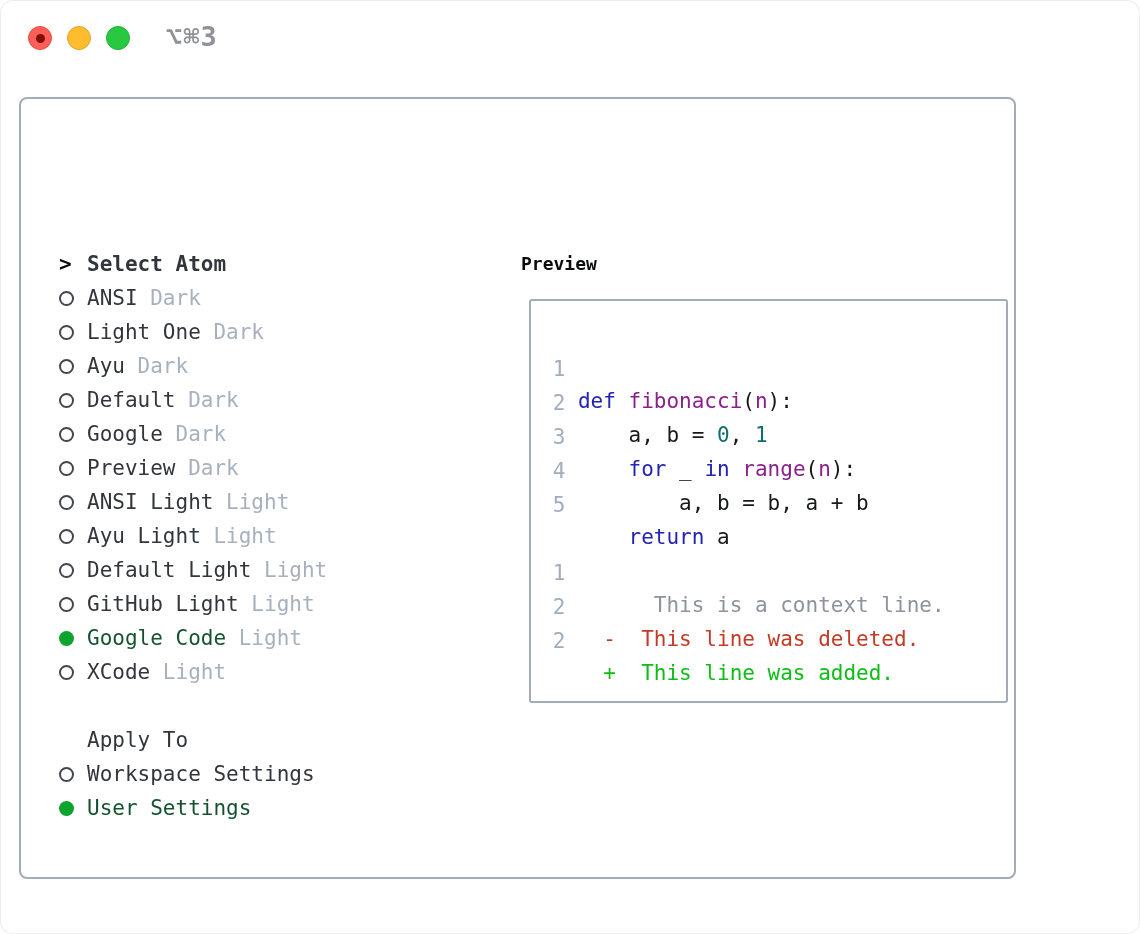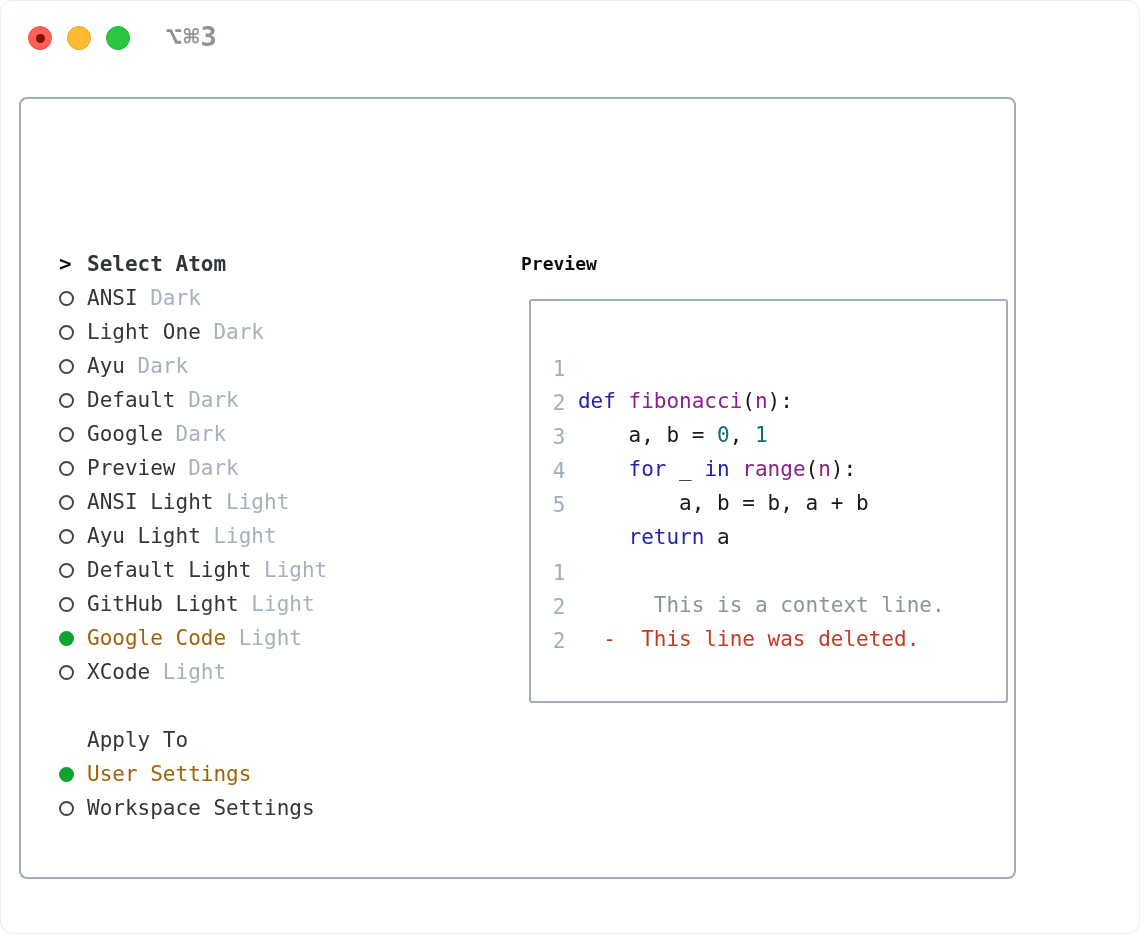--- a/index.html
+++ b/index.html
@@ -28,21 +28,21 @@
   
   .row{display:flex;align-items:center;height:34px;font-size:21px;color:#32363c;
        white-space:pre;cursor:default;}
   .bullet{width:28px;display:flex;align-items:center;flex:none;}
   .ring{width:11px;height:11px;border:2.5px solid #42474e;border-radius:50%;}
   .dot{width:15px;height:15px;border-radius:50%;background:#0ca32e;}
   .prompt{font-weight:700;color:#0b0c0d;}
   .hdr{font-weight:700;color:#0b0c0d;}
   .hdr2{font-weight:400;color:#17191c;}
   .name{color:#32363c;}
-  .name.sel{color:#a16207;}
+  .name.sel{color:#14532d;}
   .suffix{color:#a7b1bd;margin-left:1ch;}
   #theme-list{position:absolute;left:38px;top:148px;}
   #apply-block{position:absolute;left:38px;top:624px;}
   #help{position:absolute;left:38px;top:760px;font-size:21px;line-height:34px;
         color:#a7afba;white-space:pre;}
   
   #preview-header{position:absolute;left:500px;top:148px;height:34px;line-height:34px;
                   font-size:18px;font-weight:700;color:#0b0c0d;}
   #preview-box{position:absolute;left:508px;top:200px;width:475px;height:400px;
                border:2px solid #a4acb6;border-radius:3px;background:#ffffff;}
@@ -93,40 +93,40 @@
         <div class="row"><span class="bullet"><span class="dot"></span></span><span class="name sel">Google Code</span><span class="suffix">Light</span></div>
         <div class="row"><span class="bullet"><span class="ring"></span></span><span class="name">XCode</span><span class="suffix">Light</span></div>
       </div>
 
     <div id="apply-block">
       <div class="row">
         <span class="bullet"></span>
         <span class="name hdr2">Apply To</span>
       </div>
 
-    <div class="row"><span class="bullet"><span class="dot"></span></span><span class="name sel">User Settings</span></div>
-        <div class="row"><span class="bullet"><span class="ring"></span></span><span class="name">Workspace Settings</span></div>
+    <div class="row"><span class="bullet"><span class="ring"></span></span><span class="name">Workspace Settings</span></div>
+        <div class="row"><span class="bullet"><span class="dot"></span></span><span class="name sel">User Settings</span></div>
       </div>
 
     <div id="help">
       <div>(Use Enter to select, Tab to</div>
       
     </div>
 
     <div id="preview-header">Preview</div>
 
     <div id="preview-box">
       <div id="code">
 
       <div class="code-line"><span class="ln">1</span><span class="tok tok-kw">def </span><span class="tok tok-fn">fibonacci</span><span class="tok tok-pln">(</span><span class="tok tok-fn">n</span><span class="tok tok-pln">):</span></div>
           <div class="code-line"><span class="ln">2</span><span class="tok tok-pln">    a, b = </span><span class="tok tok-lit">0</span><span class="tok tok-pln">, </span><span class="tok tok-lit">1</span></div>
           <div class="code-line"><span class="ln">3</span><span class="tok tok-pln">    </span><span class="tok tok-kw">for</span><span class="tok tok-pln"> _ </span><span class="tok tok-kw">in</span><span class="tok tok-pln"> </span><span class="tok tok-fn">range</span><span class="tok tok-pln">(</span><span class="tok tok-fn">n</span><span class="tok tok-pln">):</span></div>
           <div class="code-line"><span class="ln">4</span><span class="tok tok-pln">        a, b = b, a + b</span></div>
           <div class="code-line"><span class="ln">5</span><span class="tok tok-pln">    </span><span class="tok tok-kw">return</span><span class="tok tok-pln"> a</span></div>
           <div class="code-line"></div>
           <div class="code-line"><span class="ln">1</span><span class="tok diff-ctx">      This is a context line.</span></div>
           <div class="code-line"><span class="ln">2</span><span class="tok diff-del">  -  This line was deleted.</span></div>
-          <div class="code-line"><span class="ln">2</span></div>
+          <div class="code-line"><span class="ln">2</span><span class="tok diff-add">  +  This line was added.</span></div>
         </div>
     </div>
 
   </div>
 </div>
 
 </body></html>

